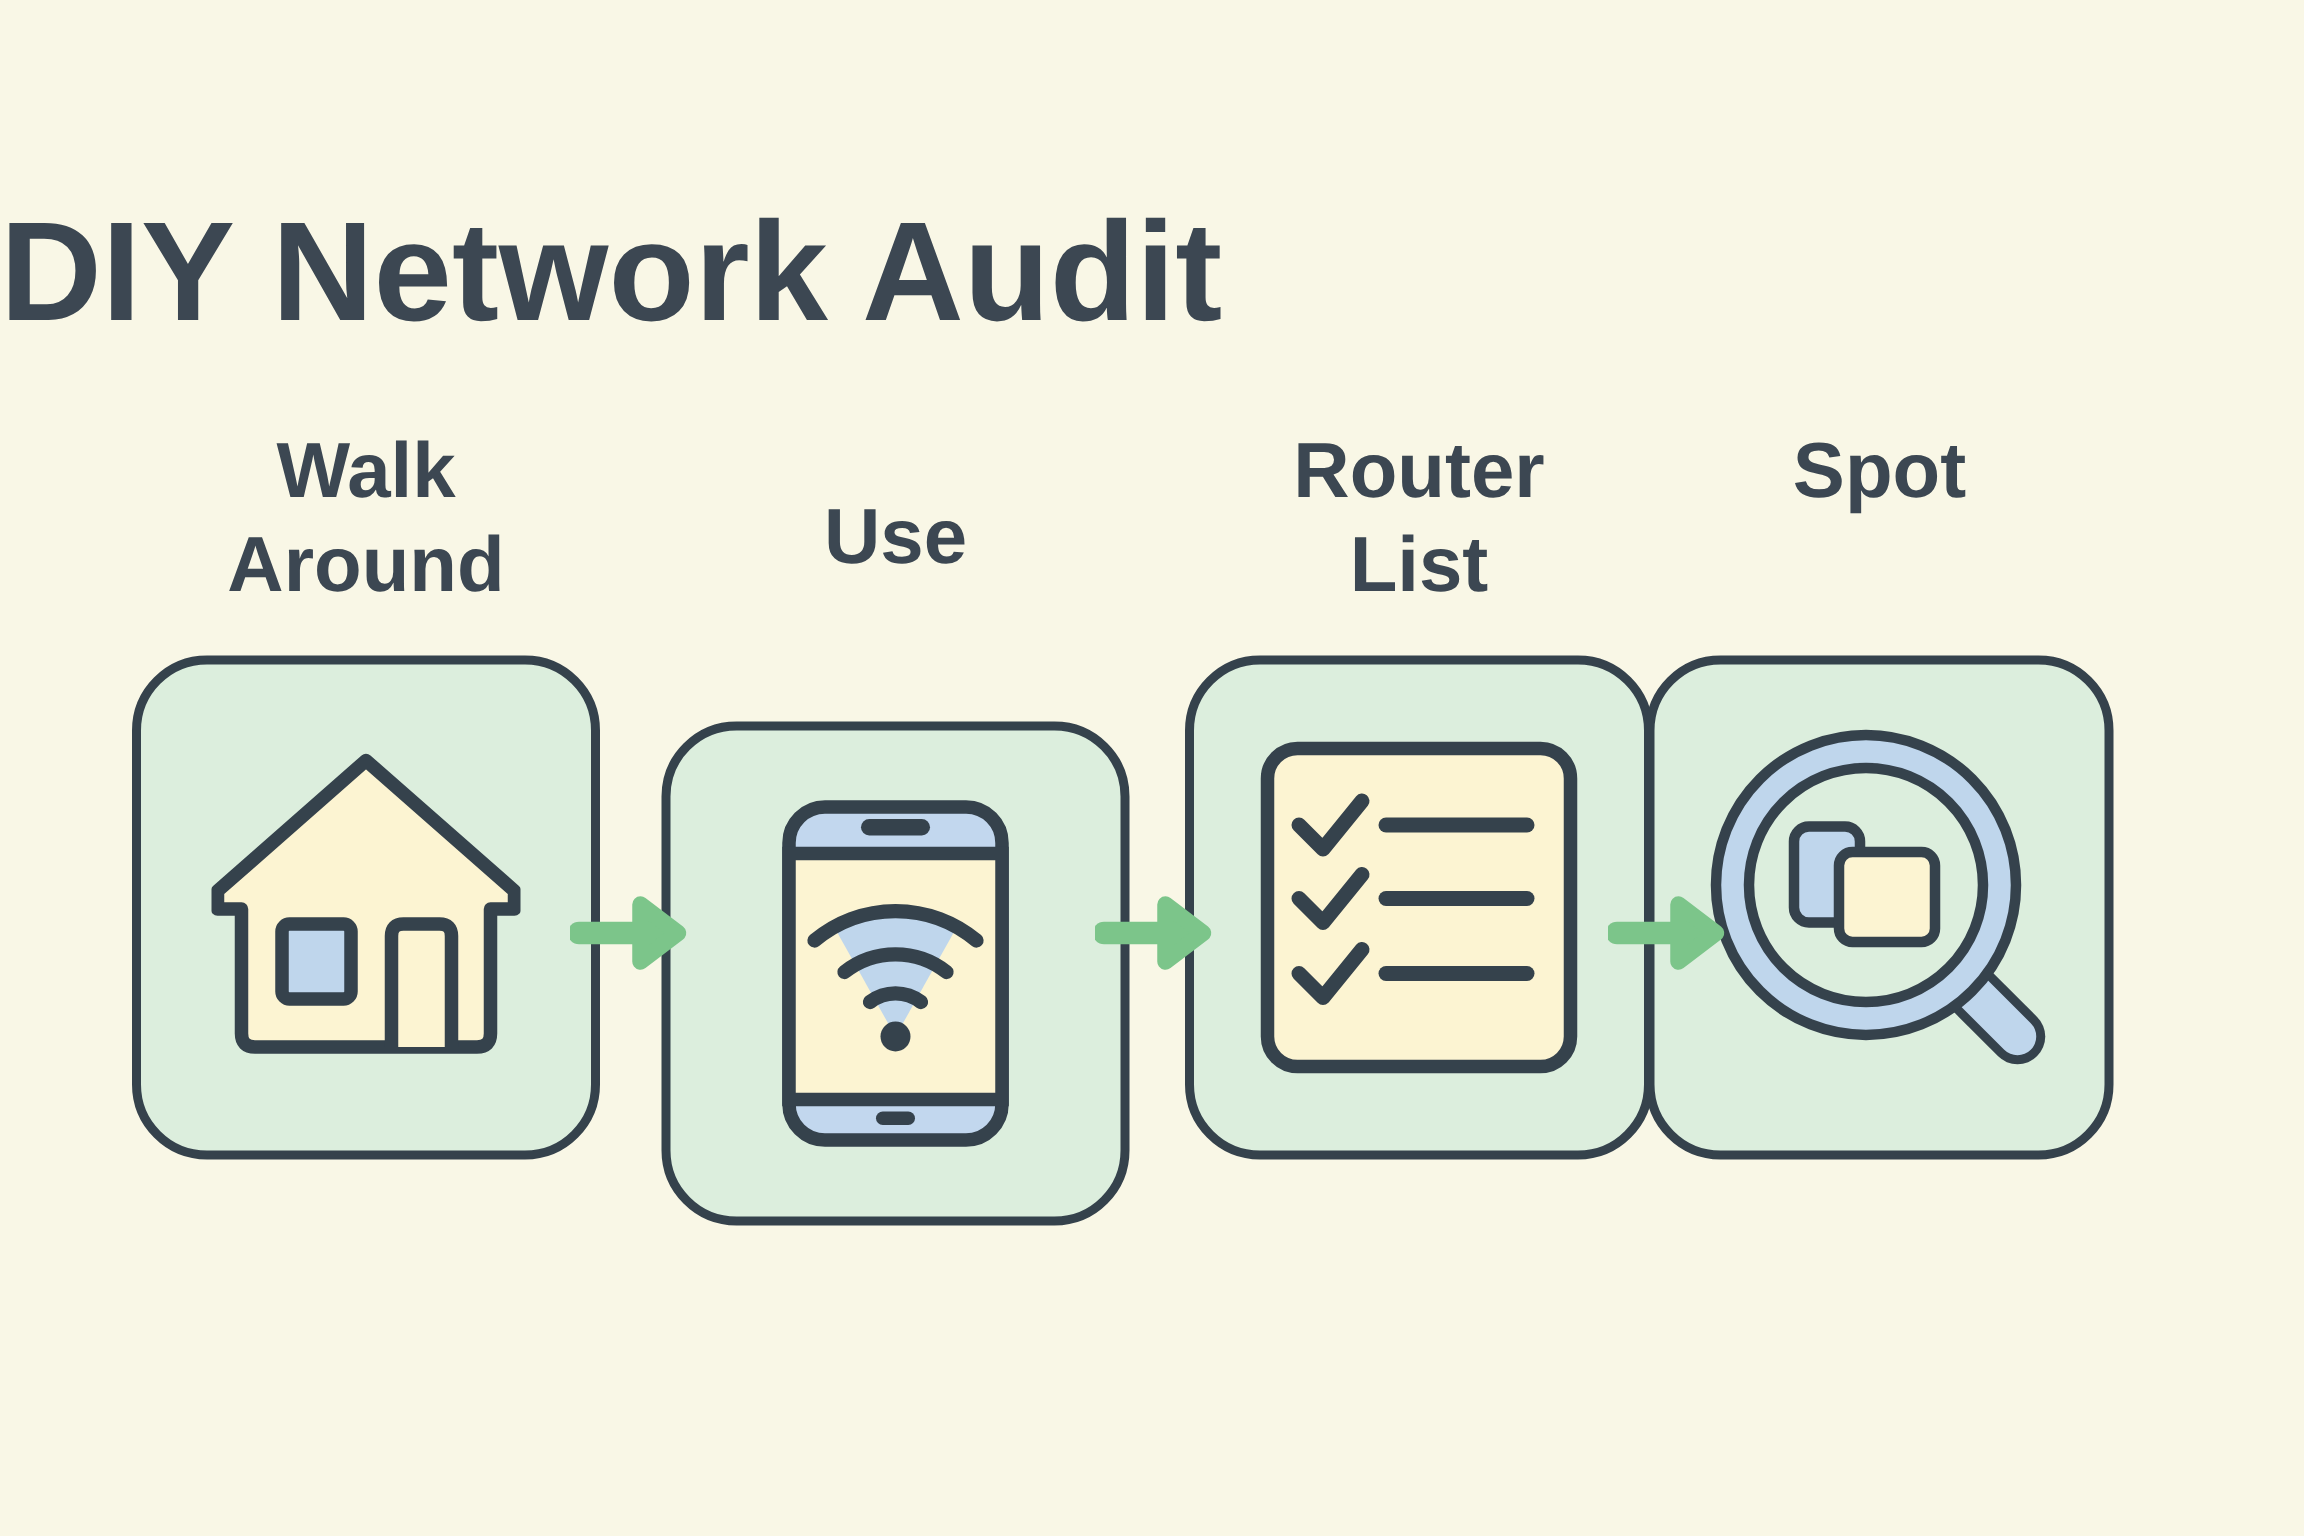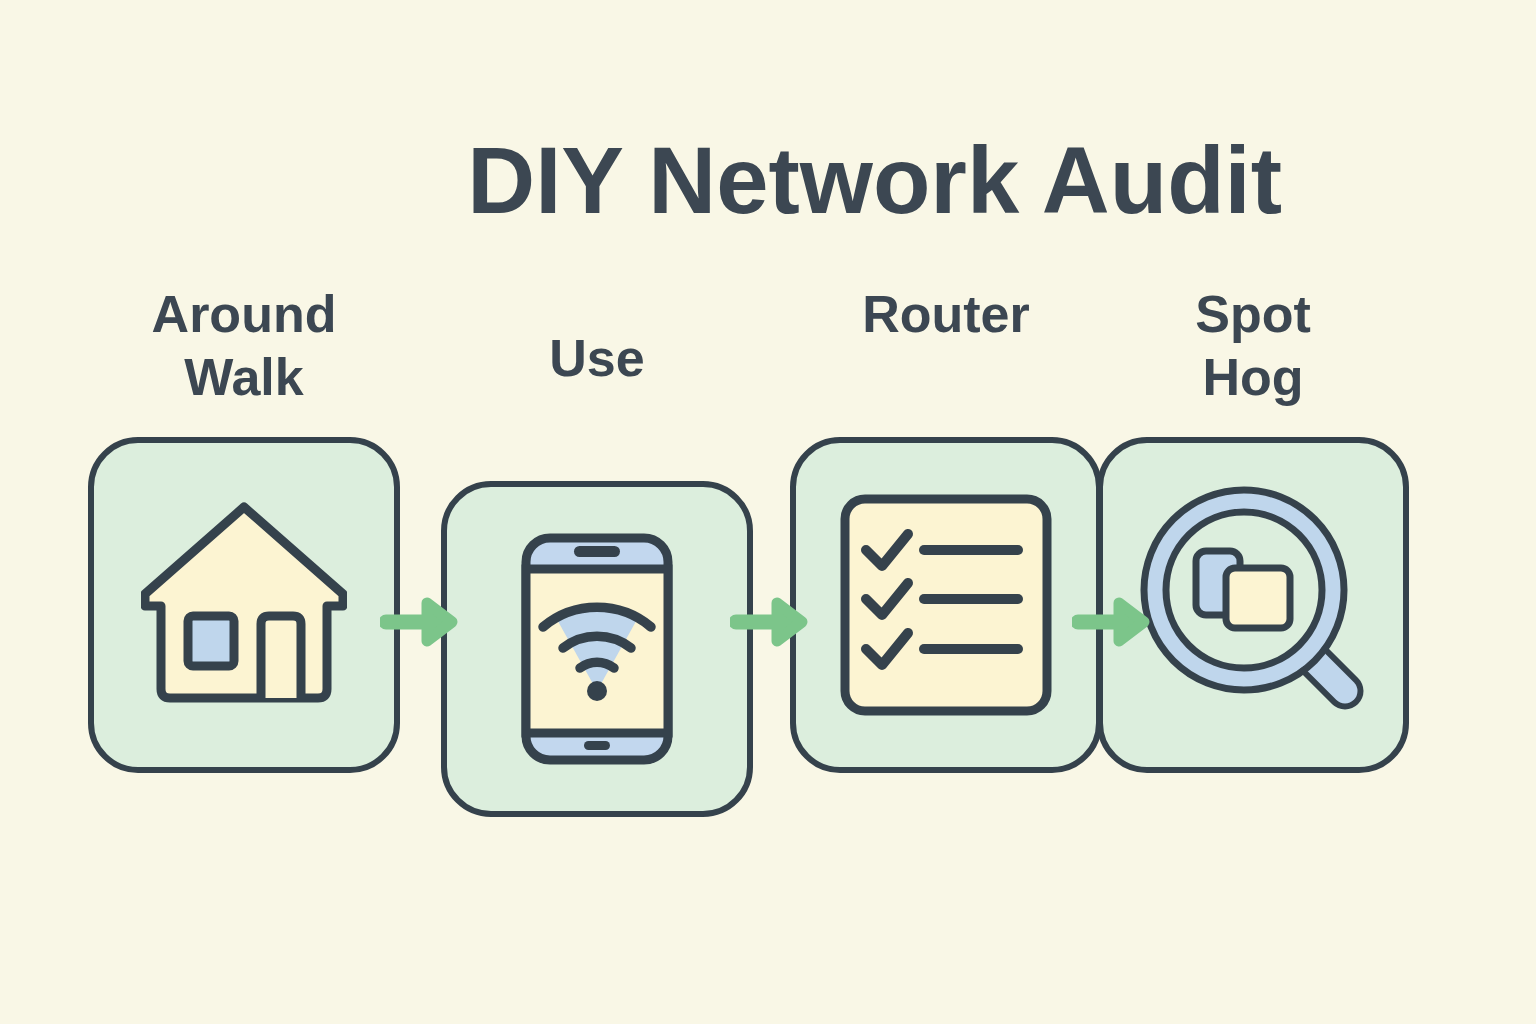--- a/index.html
+++ b/index.html
@@ -12,21 +12,21 @@
     position: relative;
     background: #F9F7E6;
     font-family: "Liberation Sans", sans-serif;
     overflow: hidden;
   }
   .title {
     position: absolute;
     top: 64px;
     left: 0;
     width: 1282px;
-    text-align: right;
+    text-align: left;
     font-size: 94px;
     font-weight: bold;
     color: #3C4752;
     letter-spacing: 0px;
   }
   .step-label {
     position: absolute;
     top: 283px;
     width: 312px;
     text-align: center;
@@ -62,22 +62,22 @@
   .arrow-2 { left: 730px; }
   .arrow-3 { left: 1072px; }
   svg { display: block; }
 </style>
 </head>
 <body>
 
 <h1 class="title">DIY Network Audit</h1>
 
 <div class="step-label pos-1">
+  <div>Walk</div>
   <div>Around</div>
-  <div>Walk</div>
 </div>
 <div class="card pos-1">
   <svg width="206" height="206" viewBox="0 0 206 206">
     <path d="M 4 92 L 103 5 L 202 92 L 202 104 L 186 104 L 186 187 Q 186 196 177 196 L 29 196 Q 20 196 20 187 L 20 104 L 4 104 Z" fill="#FCF4D2" stroke="#35424C" stroke-width="9" stroke-linejoin="round"></path>
     <rect x="47" y="114" width="46" height="50" rx="5" fill="#BFD6EC" stroke="#35424C" stroke-width="9"></rect>
     <path d="M 120 196 L 120 122 Q 120 114 128 114 L 152 114 Q 160 114 160 122 L 160 196" fill="#FCF4D2" stroke="#35424C" stroke-width="9" stroke-linejoin="round"></path>
   </svg>
 </div>
 
 <div class="step-label pos-2">
@@ -92,36 +92,36 @@
     <path d="M 76 158 L 34 83 A 86 86 0 0 1 118 83 Z" fill="#BFD6EC"></path>
     <path d="M 22 94 A 84 84 0 0 1 130 94" fill="none" stroke="#35424C" stroke-width="9.5" stroke-linecap="round"></path>
     <path d="M 42 115 A 55 55 0 0 1 110 115" fill="none" stroke="#35424C" stroke-width="9.5" stroke-linecap="round"></path>
     <path d="M 59 135 A 28 28 0 0 1 93 135" fill="none" stroke="#35424C" stroke-width="9.5" stroke-linecap="round"></path>
     <circle cx="76" cy="158" r="10" fill="#35424C"></circle>
   </svg>
 </div>
 
 <div class="step-label pos-3">
   <div>Router</div>
+  <div>List</div>
 </div>
 <div class="card pos-3">
   <svg width="212" height="222" viewBox="0 0 212 222">
     <rect x="5" y="5" width="202" height="212" rx="20" fill="#FCF4D2" stroke="#35424C" stroke-width="9"></rect>
     <path d="M 26 56 L 42 72 L 68 40" fill="none" stroke="#35424C" stroke-width="10" stroke-linecap="round" stroke-linejoin="round"></path>
     <path d="M 84 56 L 178 56" stroke="#35424C" stroke-width="10" stroke-linecap="round"></path>
     <path d="M 26 105 L 42 121 L 68 89" fill="none" stroke="#35424C" stroke-width="10" stroke-linecap="round" stroke-linejoin="round"></path>
     <path d="M 84 105 L 178 105" stroke="#35424C" stroke-width="10" stroke-linecap="round"></path>
     <path d="M 26 155 L 42 171 L 68 139" fill="none" stroke="#35424C" stroke-width="10" stroke-linecap="round" stroke-linejoin="round"></path>
     <path d="M 84 155 L 178 155" stroke="#35424C" stroke-width="10" stroke-linecap="round"></path>
   </svg>
 </div>
 
 <div class="step-label pos-4">
   <div>Spot</div>
-  <div>Hog</div>
 </div>
 <div class="card pos-4">
   <svg width="230" height="238" viewBox="0 0 230 238">
     <path d="M 178 176 L 207 205" stroke="#35424C" stroke-width="37" stroke-linecap="round"></path>
     <path d="M 178 176 L 207 205" stroke="#BFD6EC" stroke-width="25" stroke-linecap="round"></path>
     <circle cx="106" cy="104" r="89" fill="none" stroke="#BFD6EC" stroke-width="16"></circle>
     <circle cx="106" cy="104" r="100" fill="none" stroke="#35424C" stroke-width="7"></circle>
     <circle cx="106" cy="104" r="78" fill="none" stroke="#35424C" stroke-width="7"></circle>
     <rect x="58" y="65" width="44" height="64" rx="10" fill="#BFD6EC" stroke="#35424C" stroke-width="7"></rect>
     <rect x="88" y="82" width="64" height="60" rx="9" fill="#FCF4D2" stroke="#35424C" stroke-width="7"></rect>

